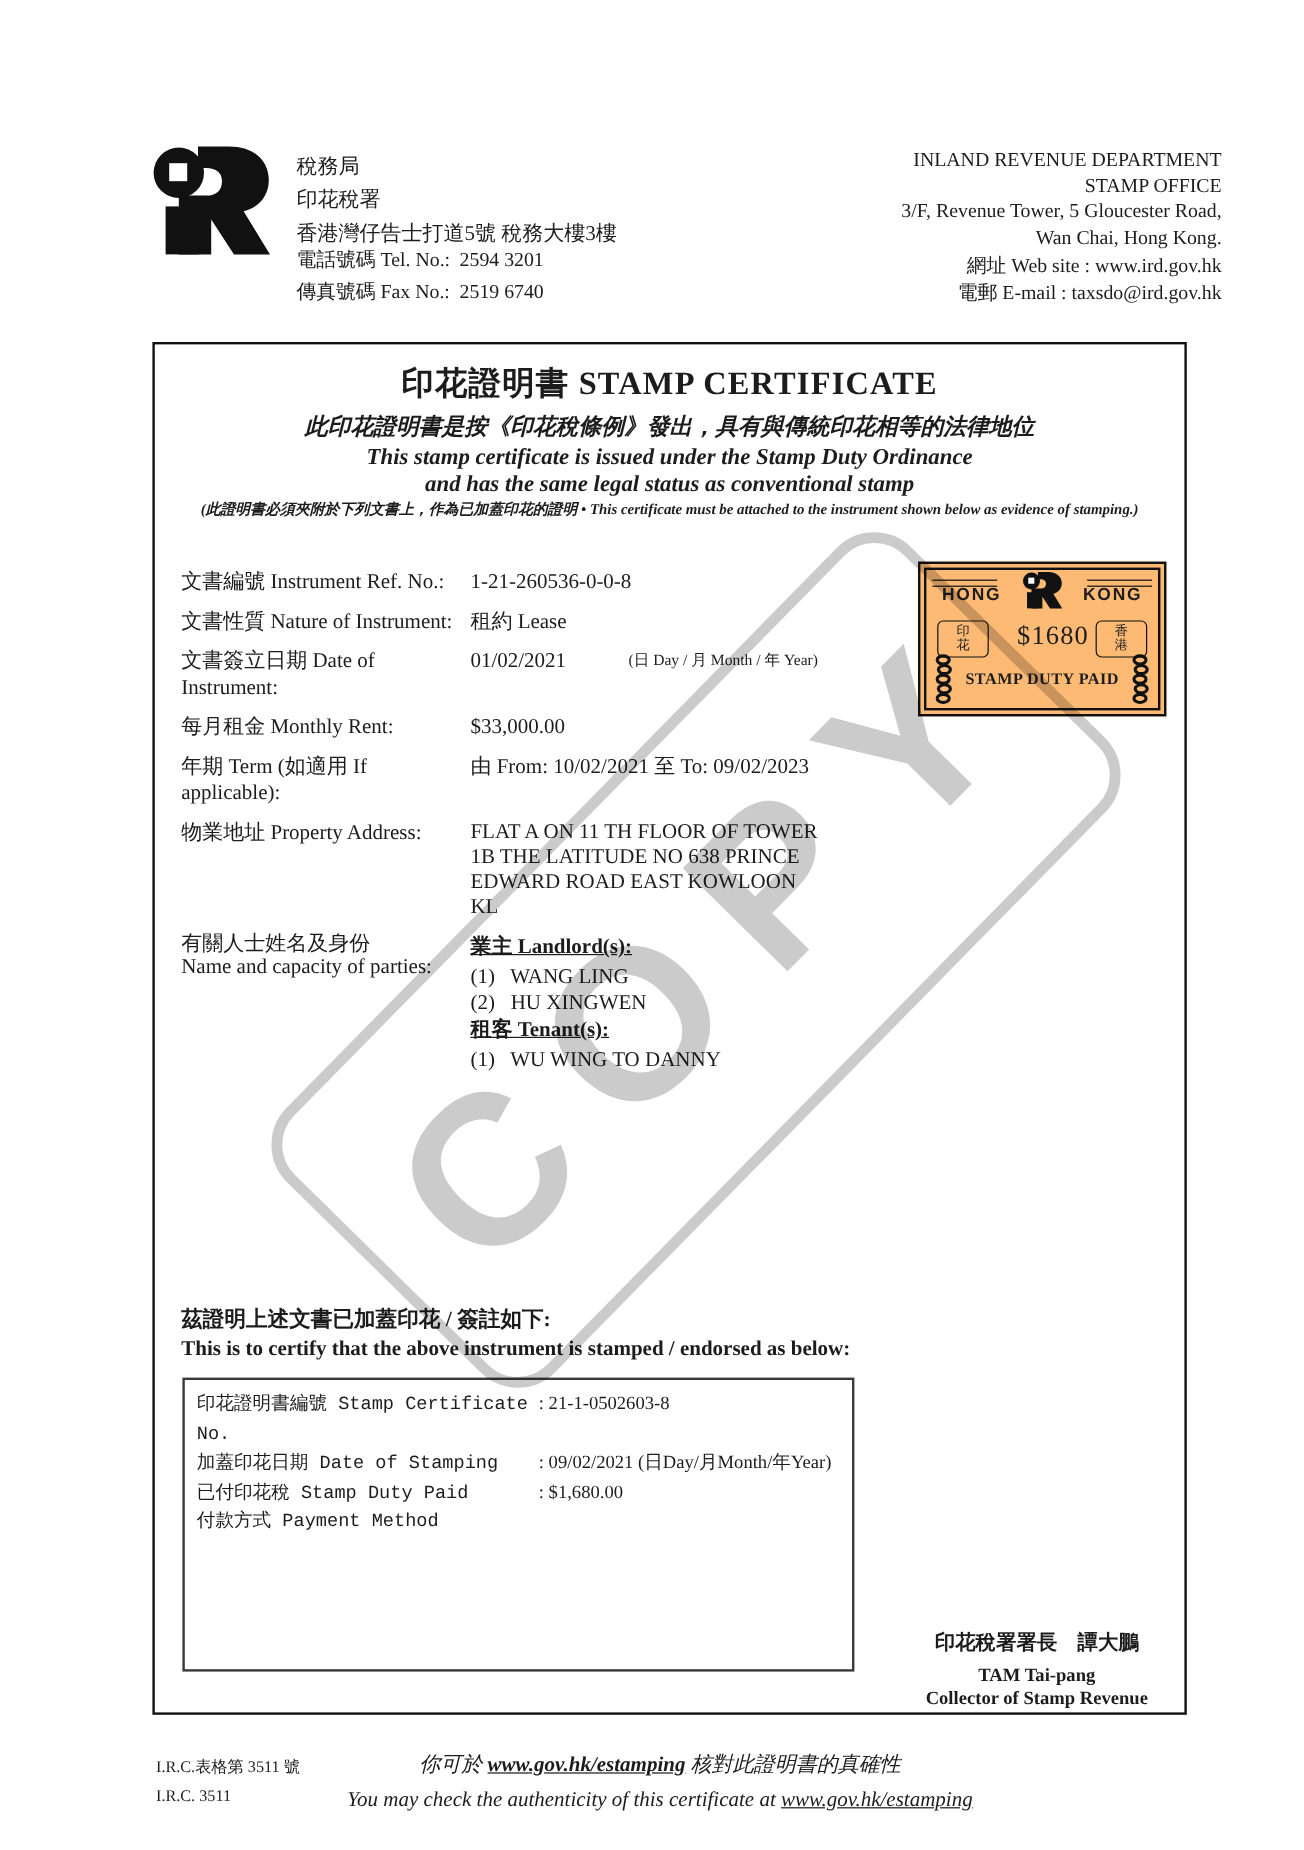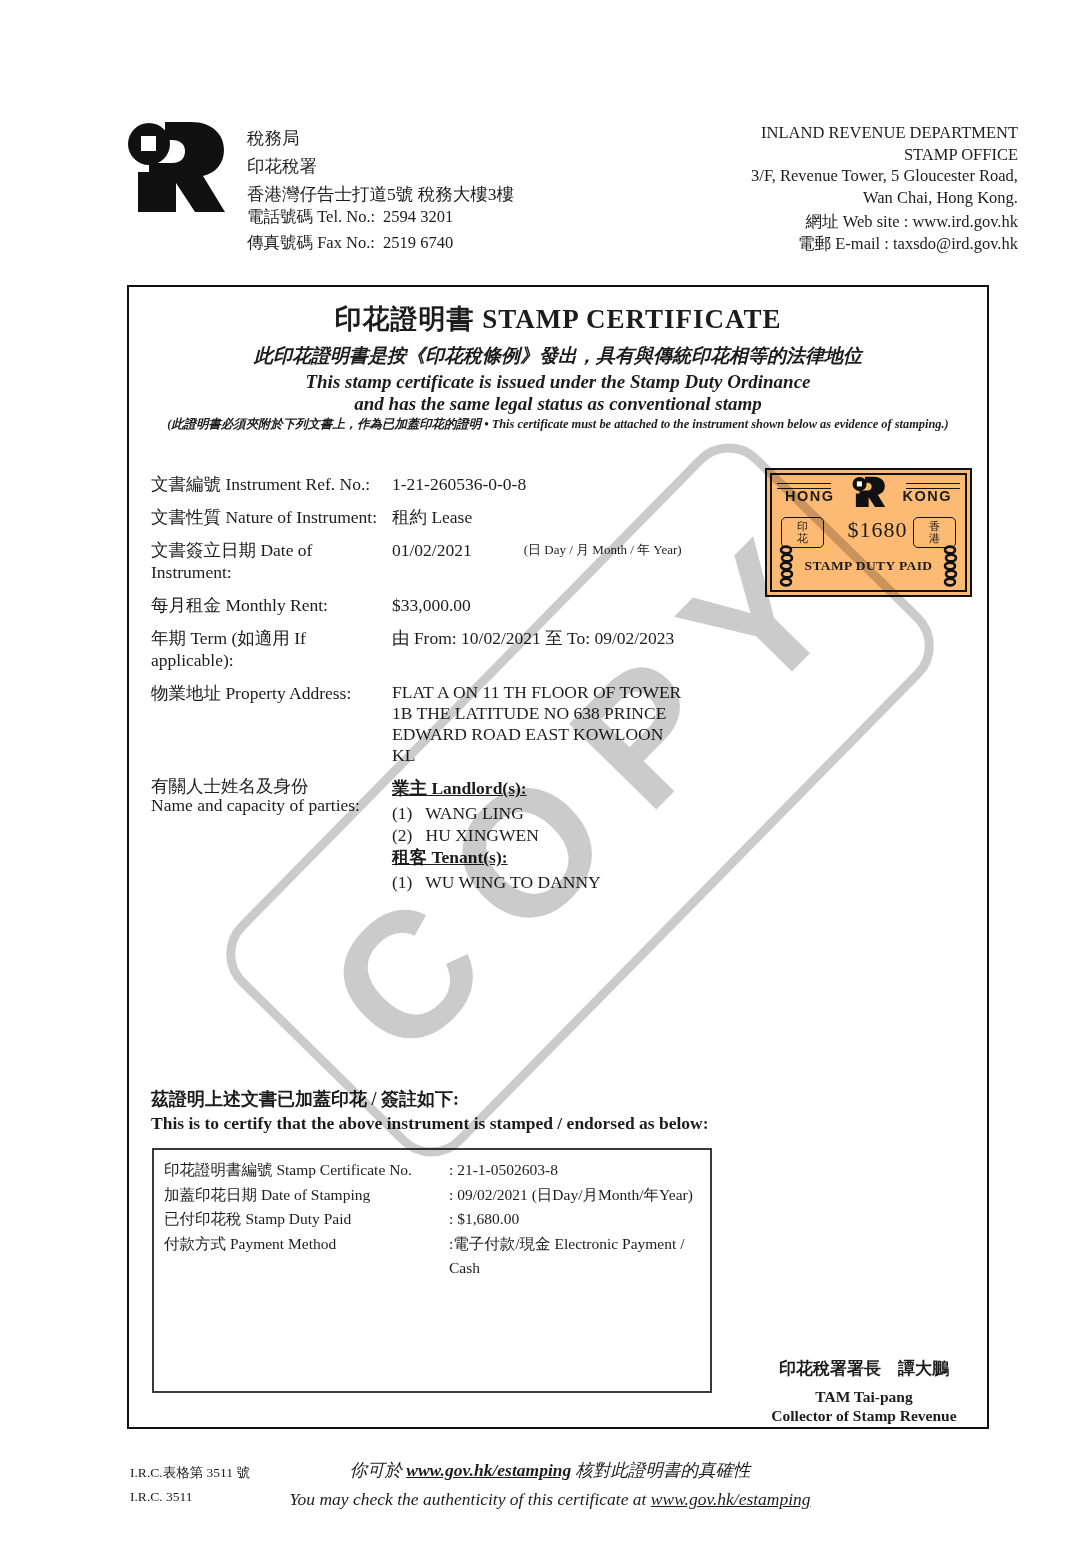--- a/index.html
+++ b/index.html
@@ -48,21 +48,21 @@
   .parties .flabel{line-height:19px;}
   .phead{font-weight:bold;text-decoration:underline;line-height:23px;margin-bottom:3px;}
   .pname{line-height:21.5px;}
 
   
   .certify-cn{position:absolute;top:800px;left:22px;font-size:18px;font-weight:bold;}
   .certify-en{position:absolute;top:826px;left:22px;font-size:17.5px;font-weight:bold;}
   .detailbox{position:absolute;top:861px;left:23px;width:560px;height:245px;
     border:2px solid #3a3a3a;padding:8px 0 0 10px;box-sizing:border-box;}
   .drow{display:flex;font-size:15.5px;line-height:24.5px;}
-  .drow .dlabel{width:285px;flex:0 0 285px;}
+  .drow .dlabel{width:285px;flex:0 0 285px;font-family:Liberation Mono, monospace;}
 
   
   .sig{position:absolute;top:1070px;left:590px;width:290px;text-align:center;}
   .sig-cn{font-size:17px;font-weight:bold;line-height:24px;margin-bottom:6px;}
   .sig-en{font-size:15.5px;font-weight:bold;line-height:19px;}
 
   
   .stamp{left:765px;top:468px;width:207px;height:129px;border:2px solid #111;
     background:#fdba74;box-sizing:border-box;}
   .stamp-inner{position:absolute;inset:3px;border:2px solid #111;}
@@ -206,21 +206,20 @@
       <div class="drow">
         <span class="dlabel">加蓋印花日期 Date of Stamping</span>
         <span>: 09/02/2021 (日Day/月Month/年Year)</span>
       </div>
       <div class="drow">
         <span class="dlabel">已付印花稅 Stamp Duty Paid</span>
         <span>: $1,680.00</span>
       </div>
       <div class="drow">
         <span class="dlabel">付款方式 Payment Method</span>
-        <span>:電子付款/現金 Electronic Payment / Cash</span>
       </div>
     </div>
 
     <div class="sig">
       <div class="sig-cn">印花稅署署長　譚大鵬</div>
       <div class="sig-en">TAM Tai-pang</div>
       <div class="sig-en">Collector of Stamp Revenue</div>
     </div>
   </div>
 

